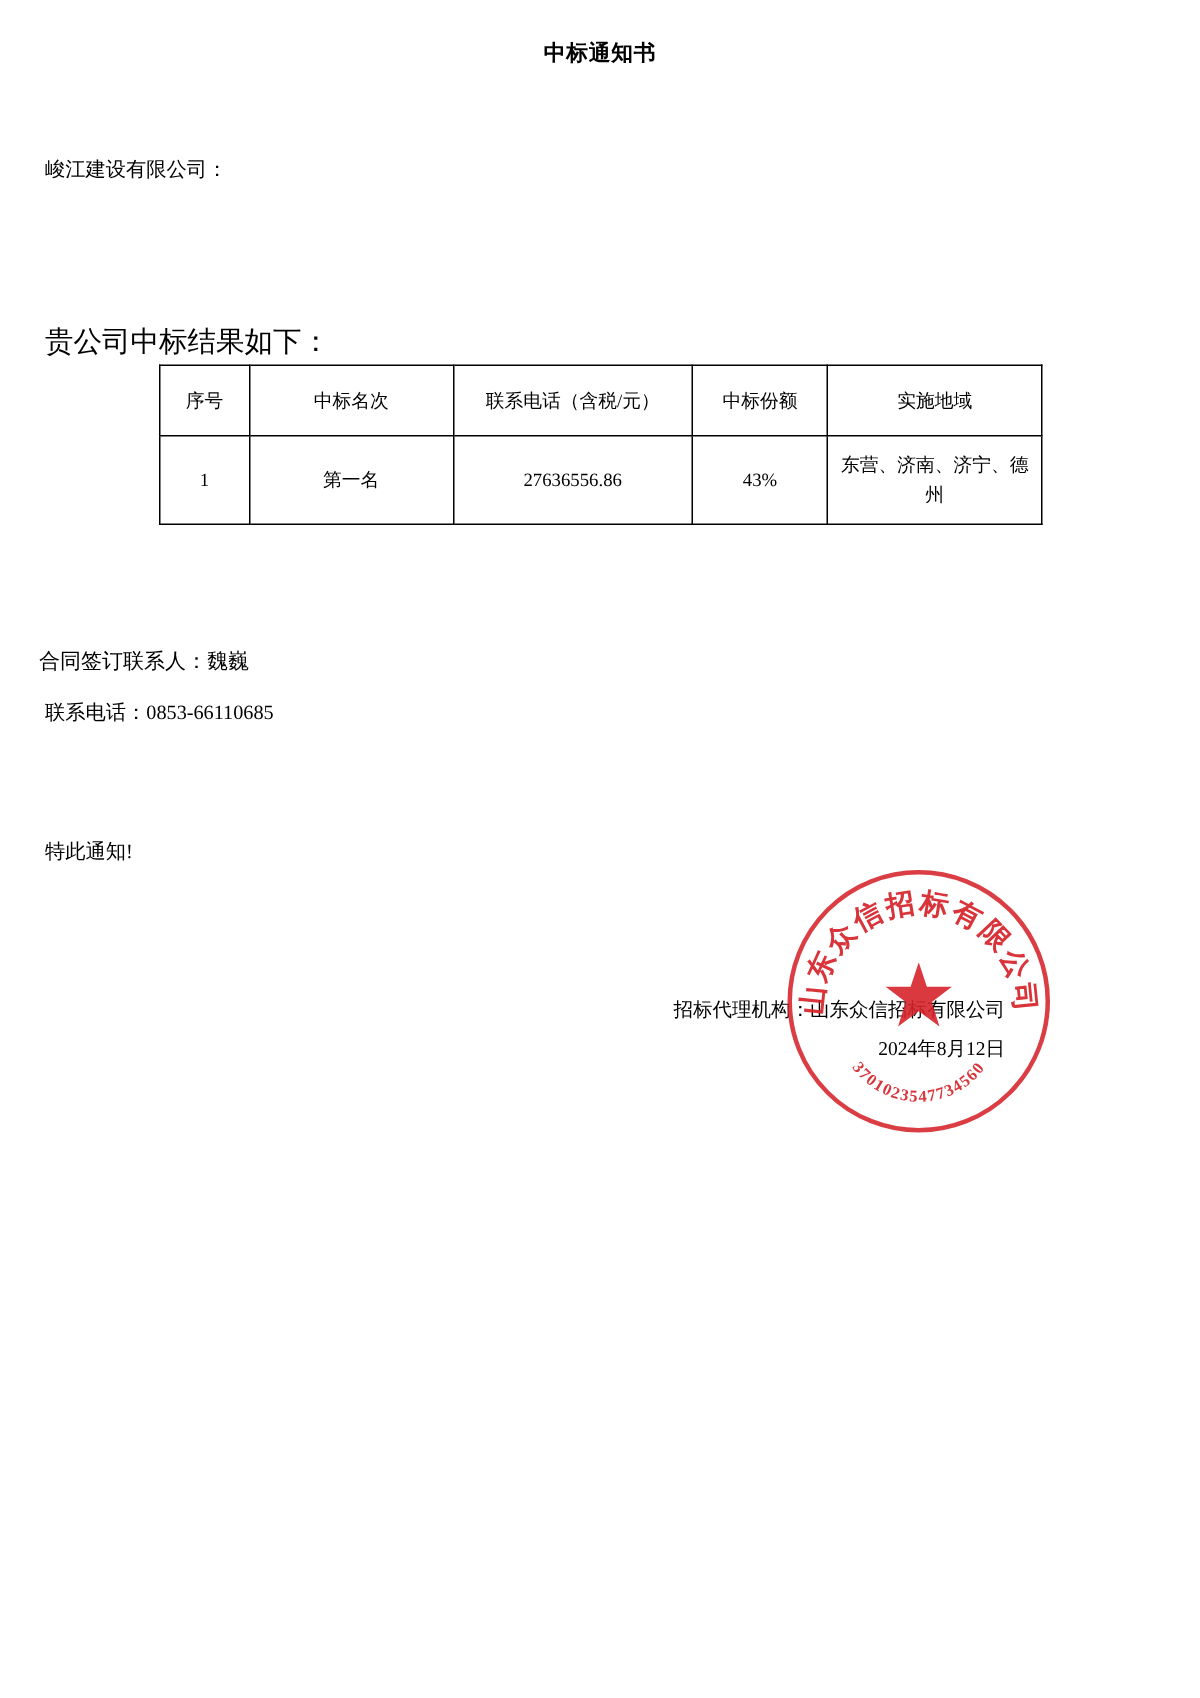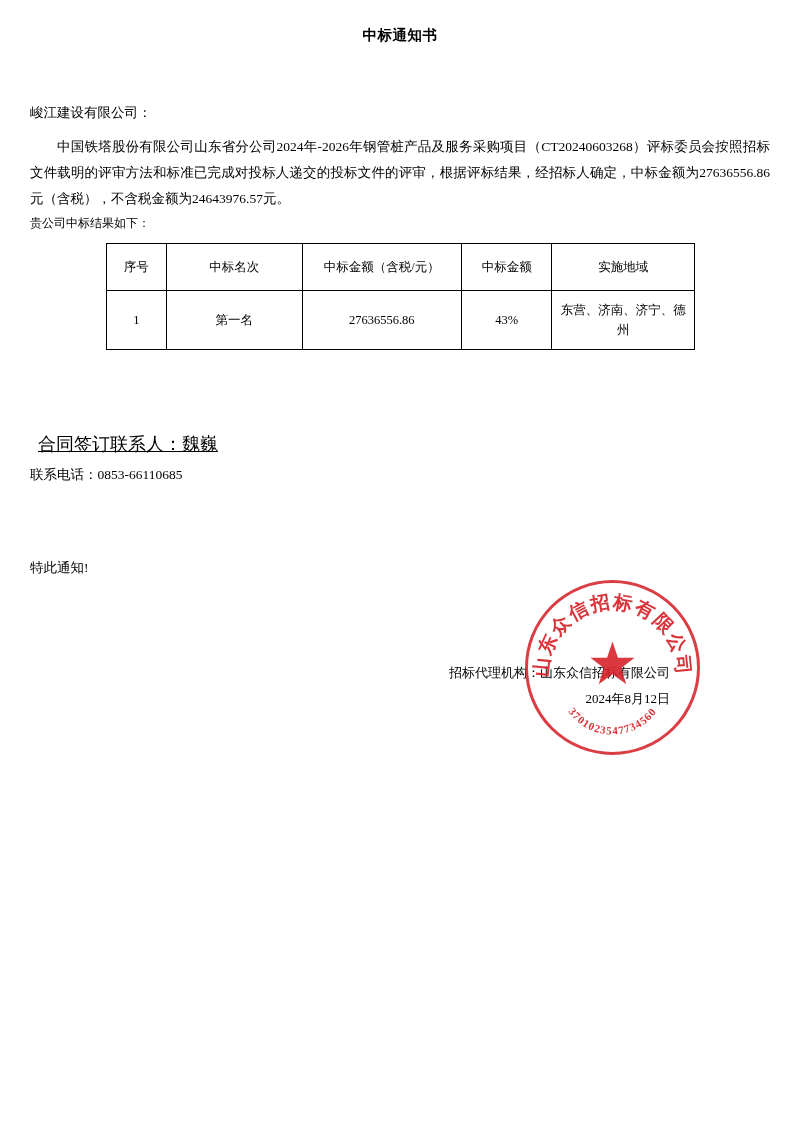--- a/index.html
+++ b/index.html
@@ -44,21 +44,21 @@
     width: 740px;
     font-size: 13.5px;
     line-height: 26px;
     text-align: justify;
     text-indent: 27px;
   }
   .para-result {
     position: absolute;
     top: 215px;
     left: 30px;
-    font-size: 12px;
+    font-size: 19px;
   }
   table.result-table {
     position: absolute;
     top: 243px;
     left: 106px;
     width: 589px;
     border-collapse: collapse;
     font-size: 12.5px;
   }
   table.result-table td,
@@ -88,23 +88,22 @@
   }
   .para-contract {
     position: absolute;
     top: 398px;
     left: 30px;
     font-size: 13.5px;
   }
   .para-contact-person {
     position: absolute;
     top: 432px;
-    left: 38px;
-    font-size: 18px;
-    text-decoration: underline;
+    left: 26px;
+    font-size: 14px;
   }
   .para-phone {
     position: absolute;
     top: 466px;
     left: 30px;
     font-size: 13.5px;
   }
   .para-notice {
     position: absolute;
     top: 559px;
@@ -175,31 +174,30 @@
 </style>
 </head>
 <body>
 
 <div class="page">
 
   <div class="doc-title">中标通知书</div>
 
   <div class="addressee">峻江建设有限公司：</div>
 
-  <div class="para-body">中国铁塔股份有限公司山东省分公司2024年-2026年钢管桩产品及服务采购项目（CT20240603268）评标委员会按照招标文件载明的评审方法和标准已完成对投标人递交的投标文件的评审，根据评标结果，经招标人确定，中标金额为27636556.86元（含税），不含税金额为24643976.57元。</div>
 
   <div class="para-result">贵公司中标结果如下：</div>
 
   <table class="result-table">
     <thead>
       <tr>
         <td class="col-no">序号</td>
         <td class="col-rank">中标名次</td>
-        <td class="col-amt">中标金额（含税/元）</td>
-        <td class="col-share">中标金额</td>
+        <td class="col-amt">联系电话（含税/元）</td>
+        <td class="col-share">中标份额</td>
         <td class="col-area">实施地域</td>
       </tr>
     </thead>
     <tbody>
       <tr>
         <td class="col-no">1</td>
         <td class="col-rank">第一名</td>
         <td class="col-amt">27636556.86</td>
         <td class="col-share">43%</td>
         <td class="col-area cell-area">东营、济南、济宁、德州</td>

